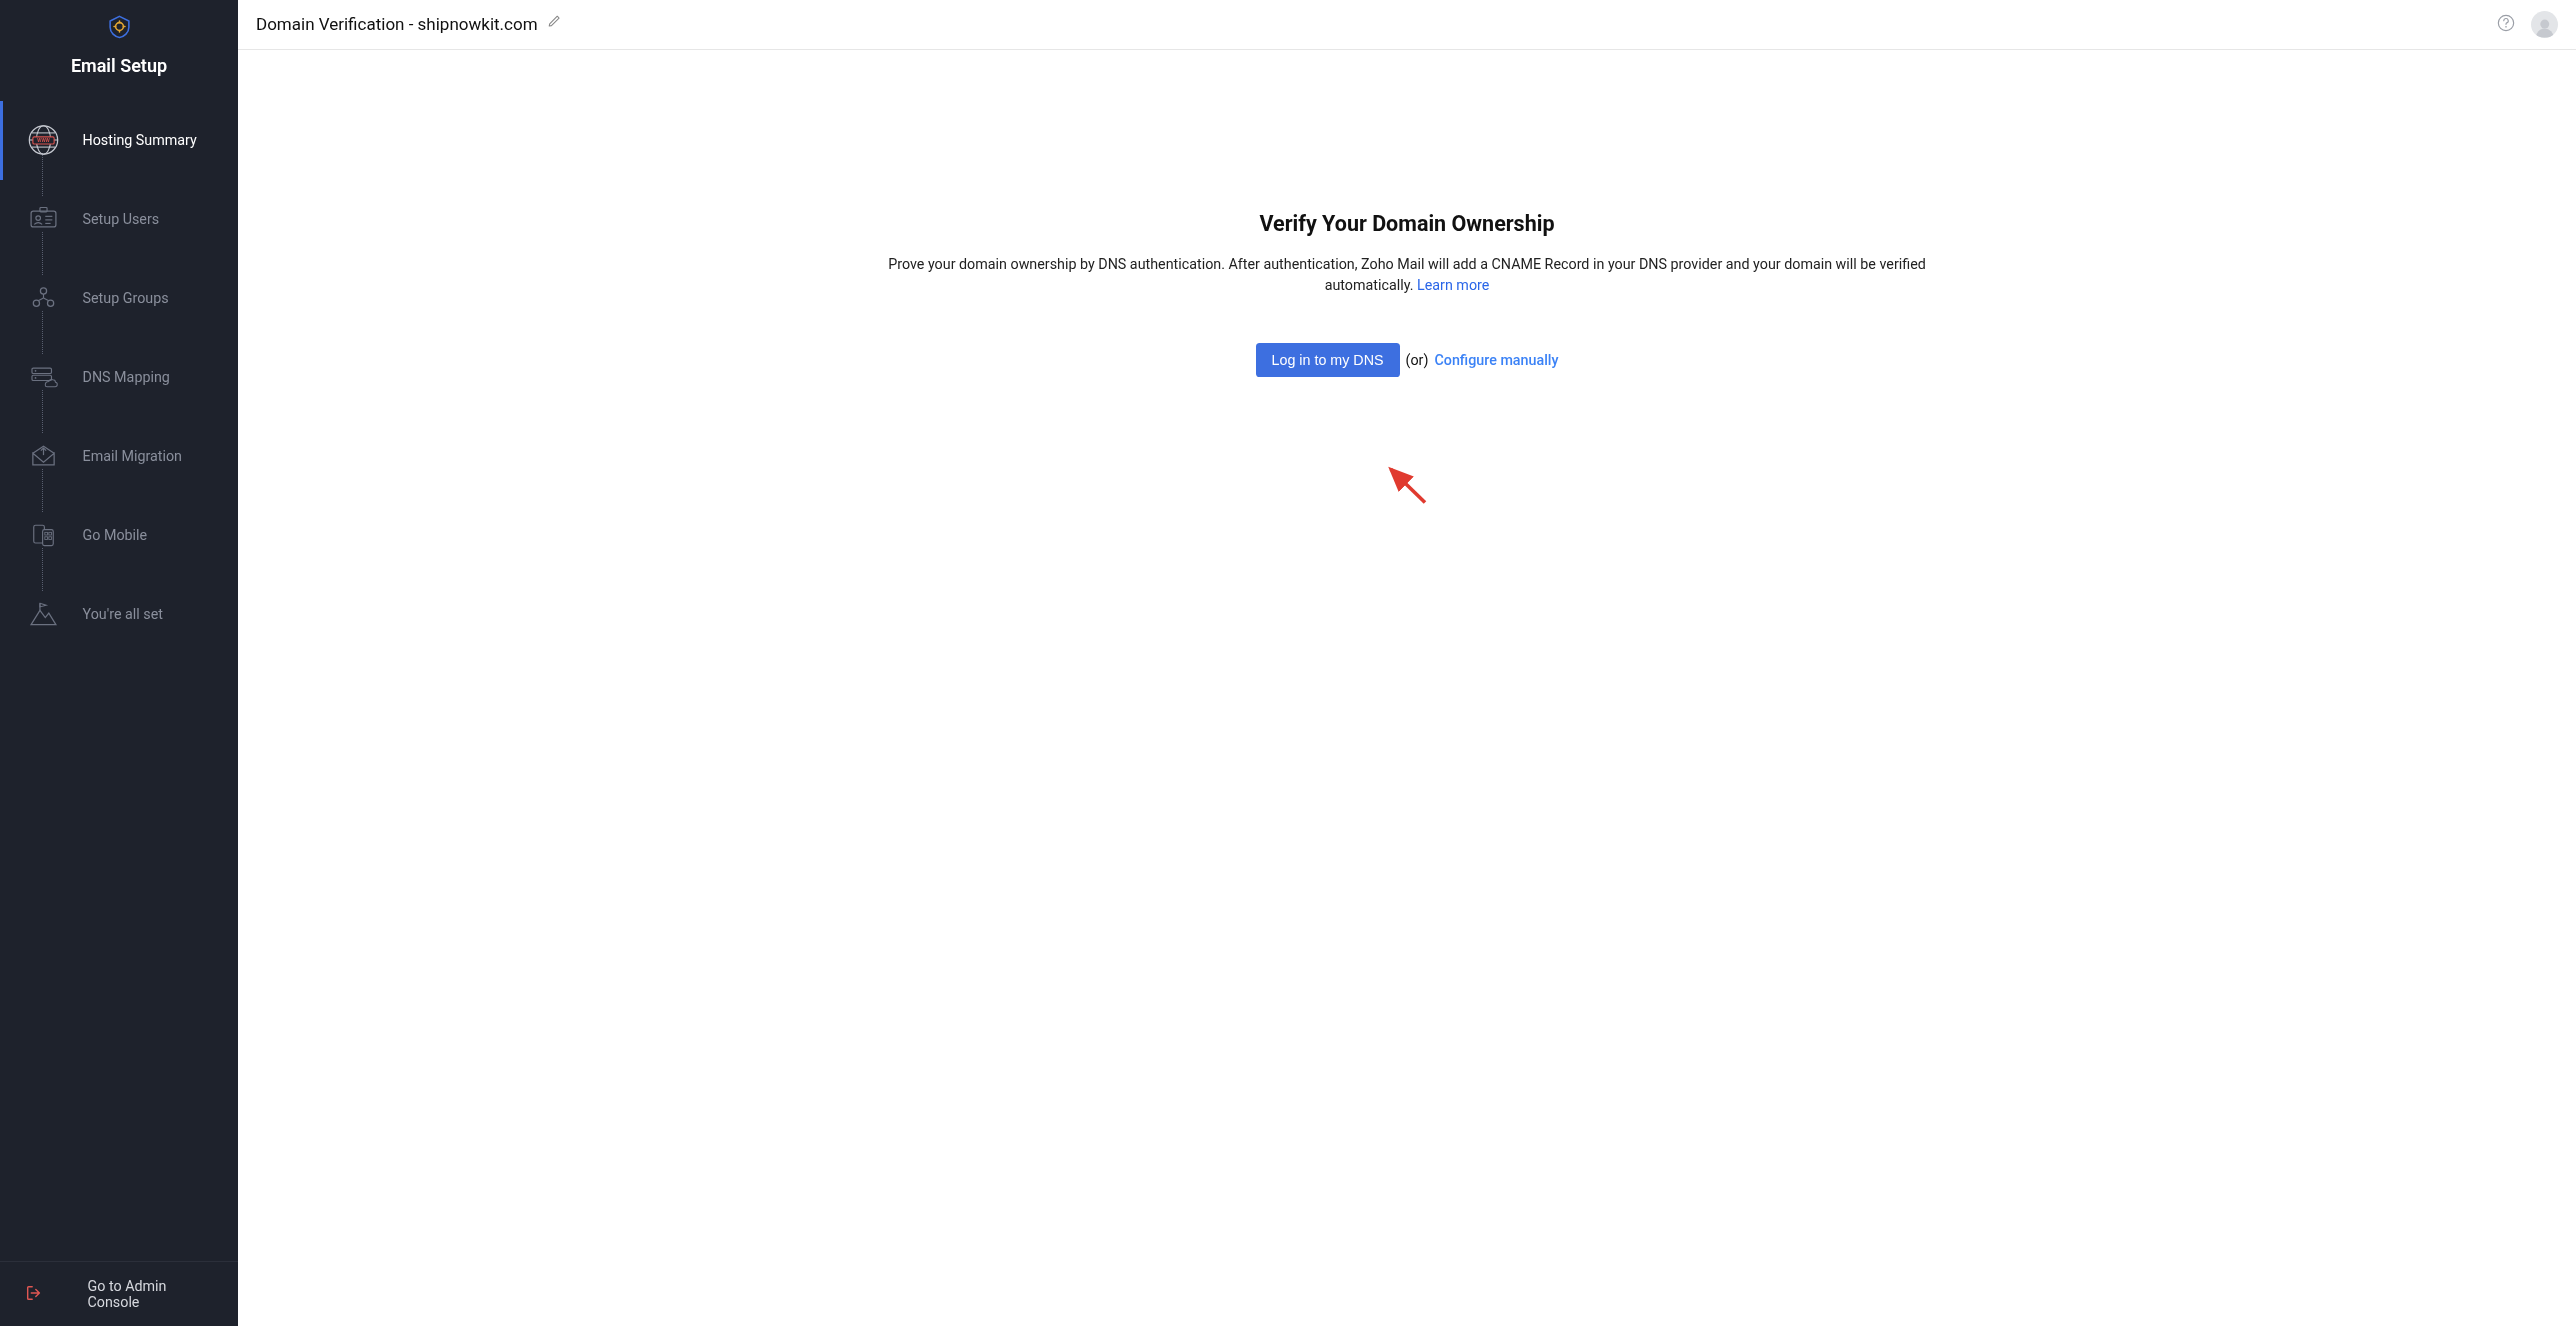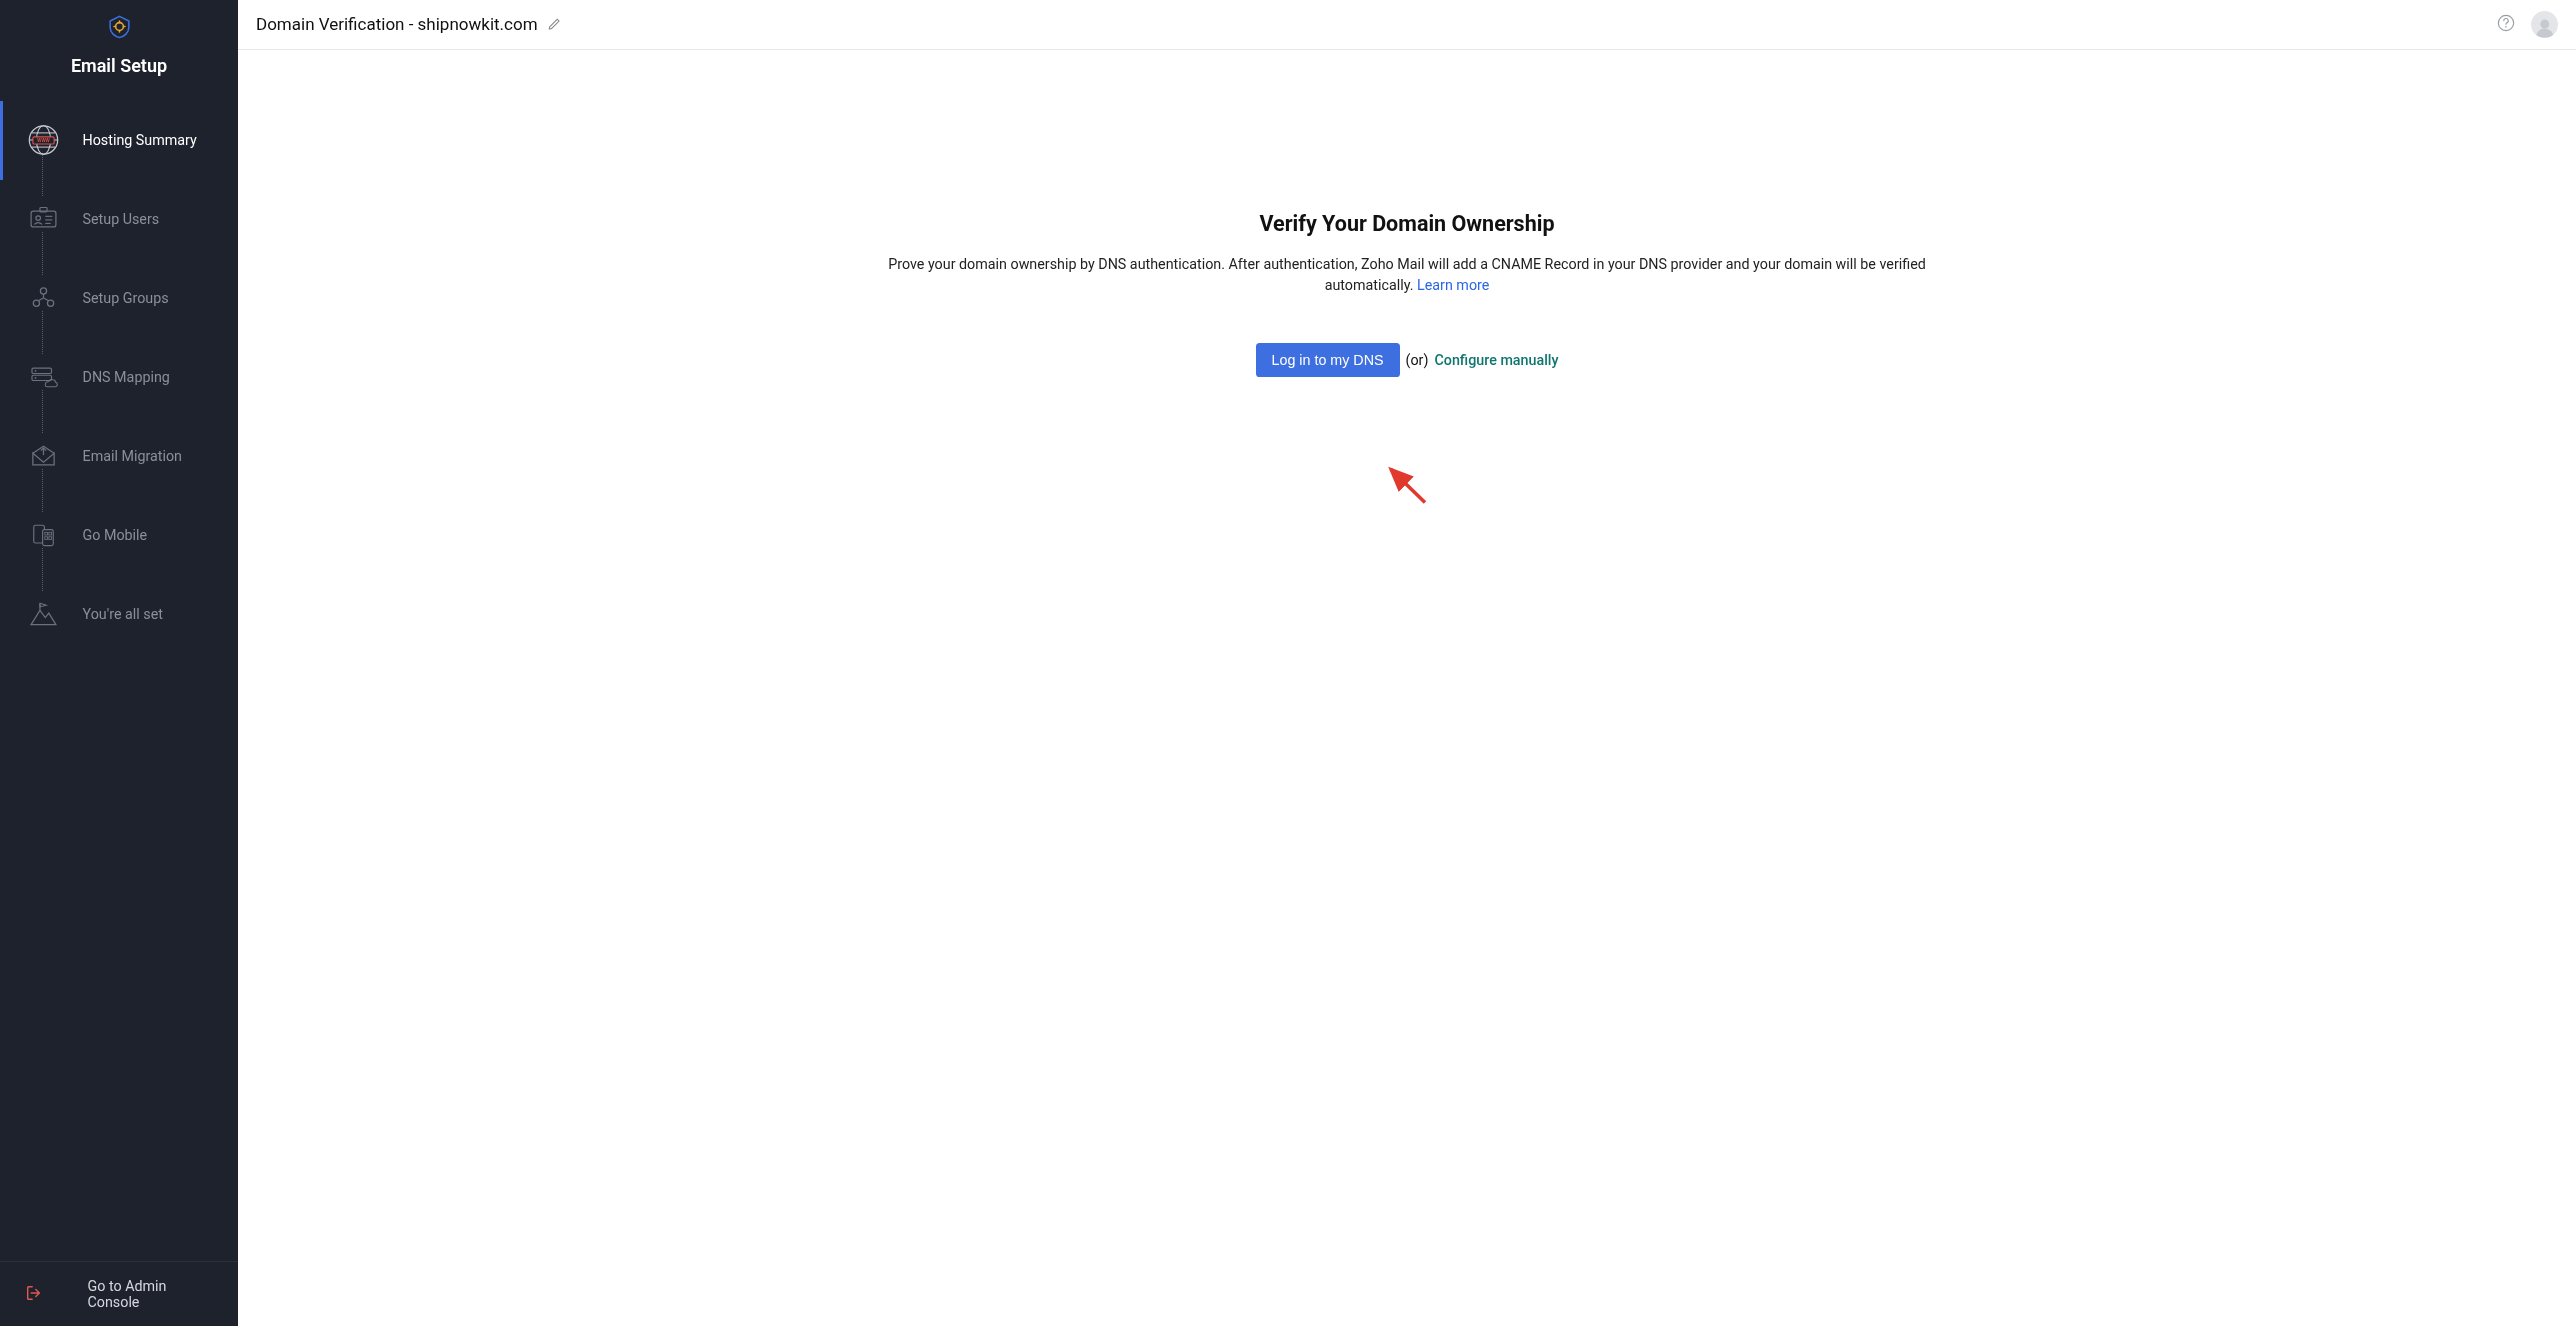--- a/index.html
+++ b/index.html
@@ -89,21 +89,21 @@
     height: 100vh;
     overflow: hidden;
   }
   .topbar {
     display: flex;
     align-items: center;
     justify-content: space-between;
     padding: 10.8px 18px 10.8px 18px;
     border-bottom: 0.9px solid #e6e6e6;
   }
-  .topbar-left { display:flex; align-items:flex-end; gap:9px; }
+  .topbar-left { display:flex; align-items:flex-start; gap:9px; }
   .page-title {
     font-size: 17px;
     color: #111;
   }
   .edit-icon { width:14.3px; height:14.3px; color:#777; cursor:pointer; }
   .topbar-right { display:flex; align-items:center; gap:16px; }
   .help-icon { width:18px; height:18px; color:#888; cursor:pointer; }
   .avatar {
     width: 27px; height:27px; border-radius:50%;
     background: #e3e5e8;
@@ -144,21 +144,21 @@
     background:#3d6fe0;
     color:#fff;
     border:none;
     padding:9px 16px;
     font-size:14.3px;
     border-radius:3.6px;
     cursor:pointer;
   }
   .or-text { font-size:14.3px; color:#111; }
   .link-manual {
-    color:#0f766e;
+    color:#3b82f6;
     font-size:14.3px;
     font-weight:500;
     cursor:pointer;
   }
 
   .annotation-arrow {
     position:absolute;
     width:54px; height:45px;
     pointer-events:none;
   }

